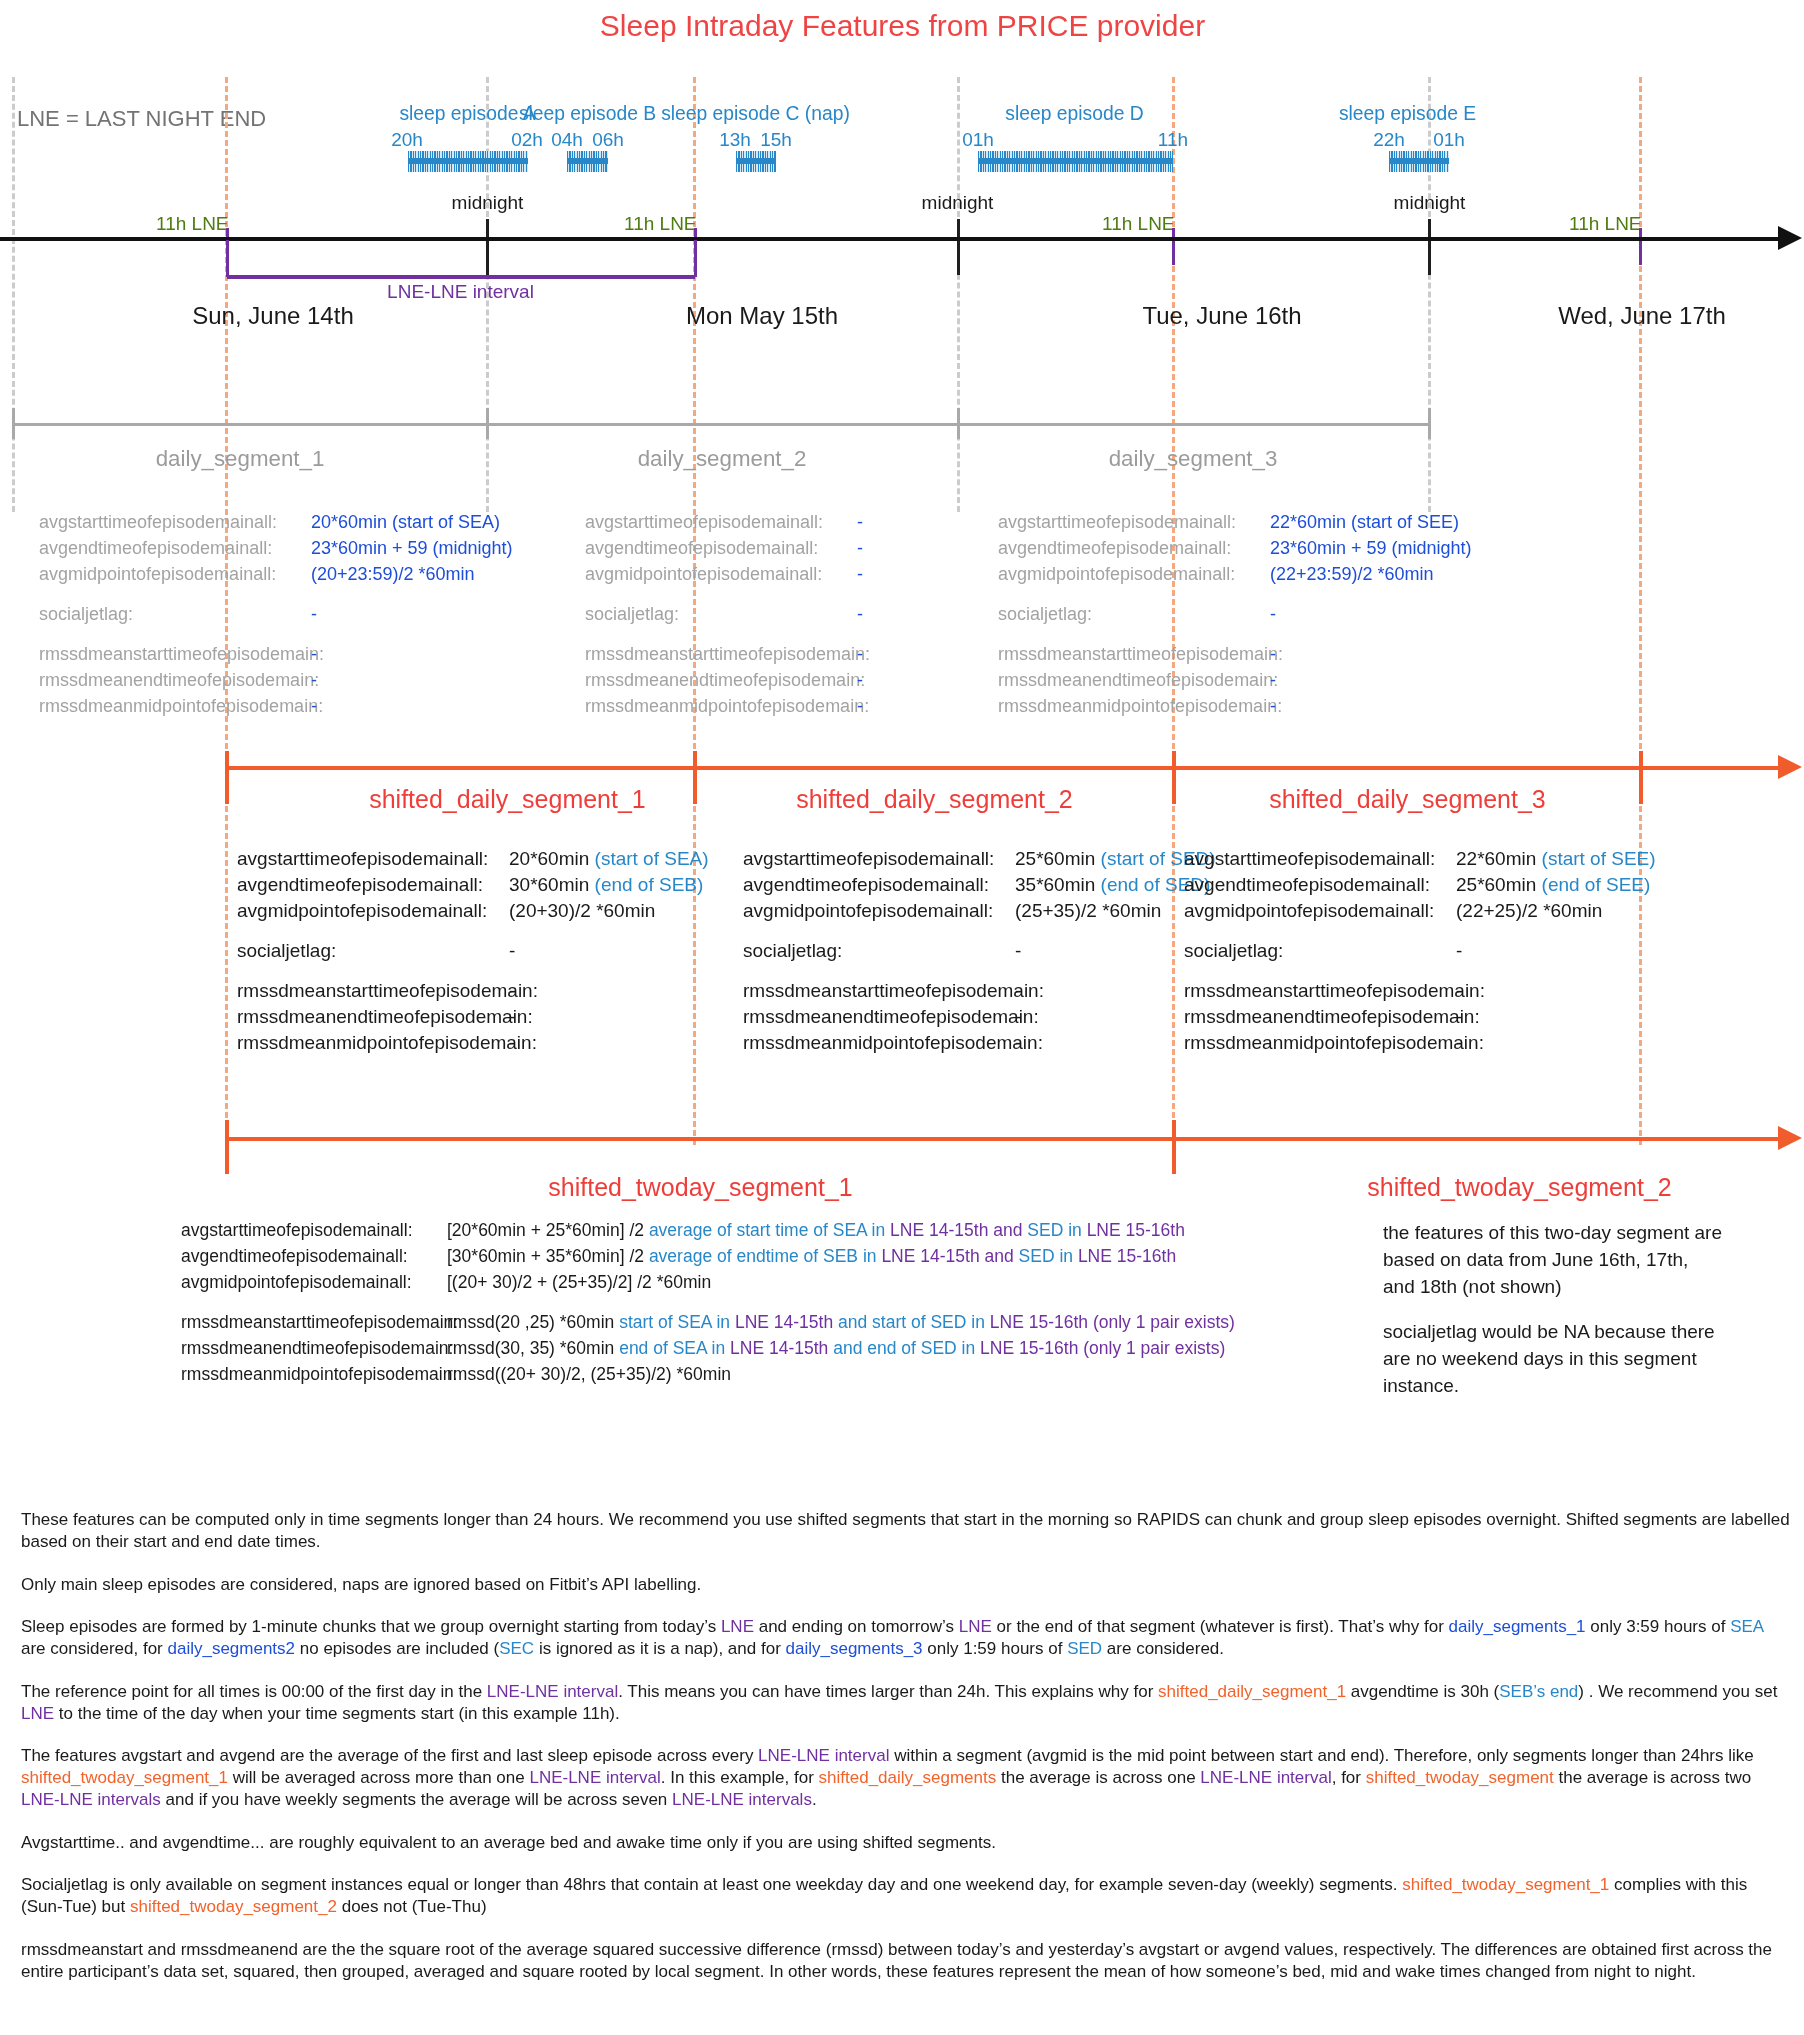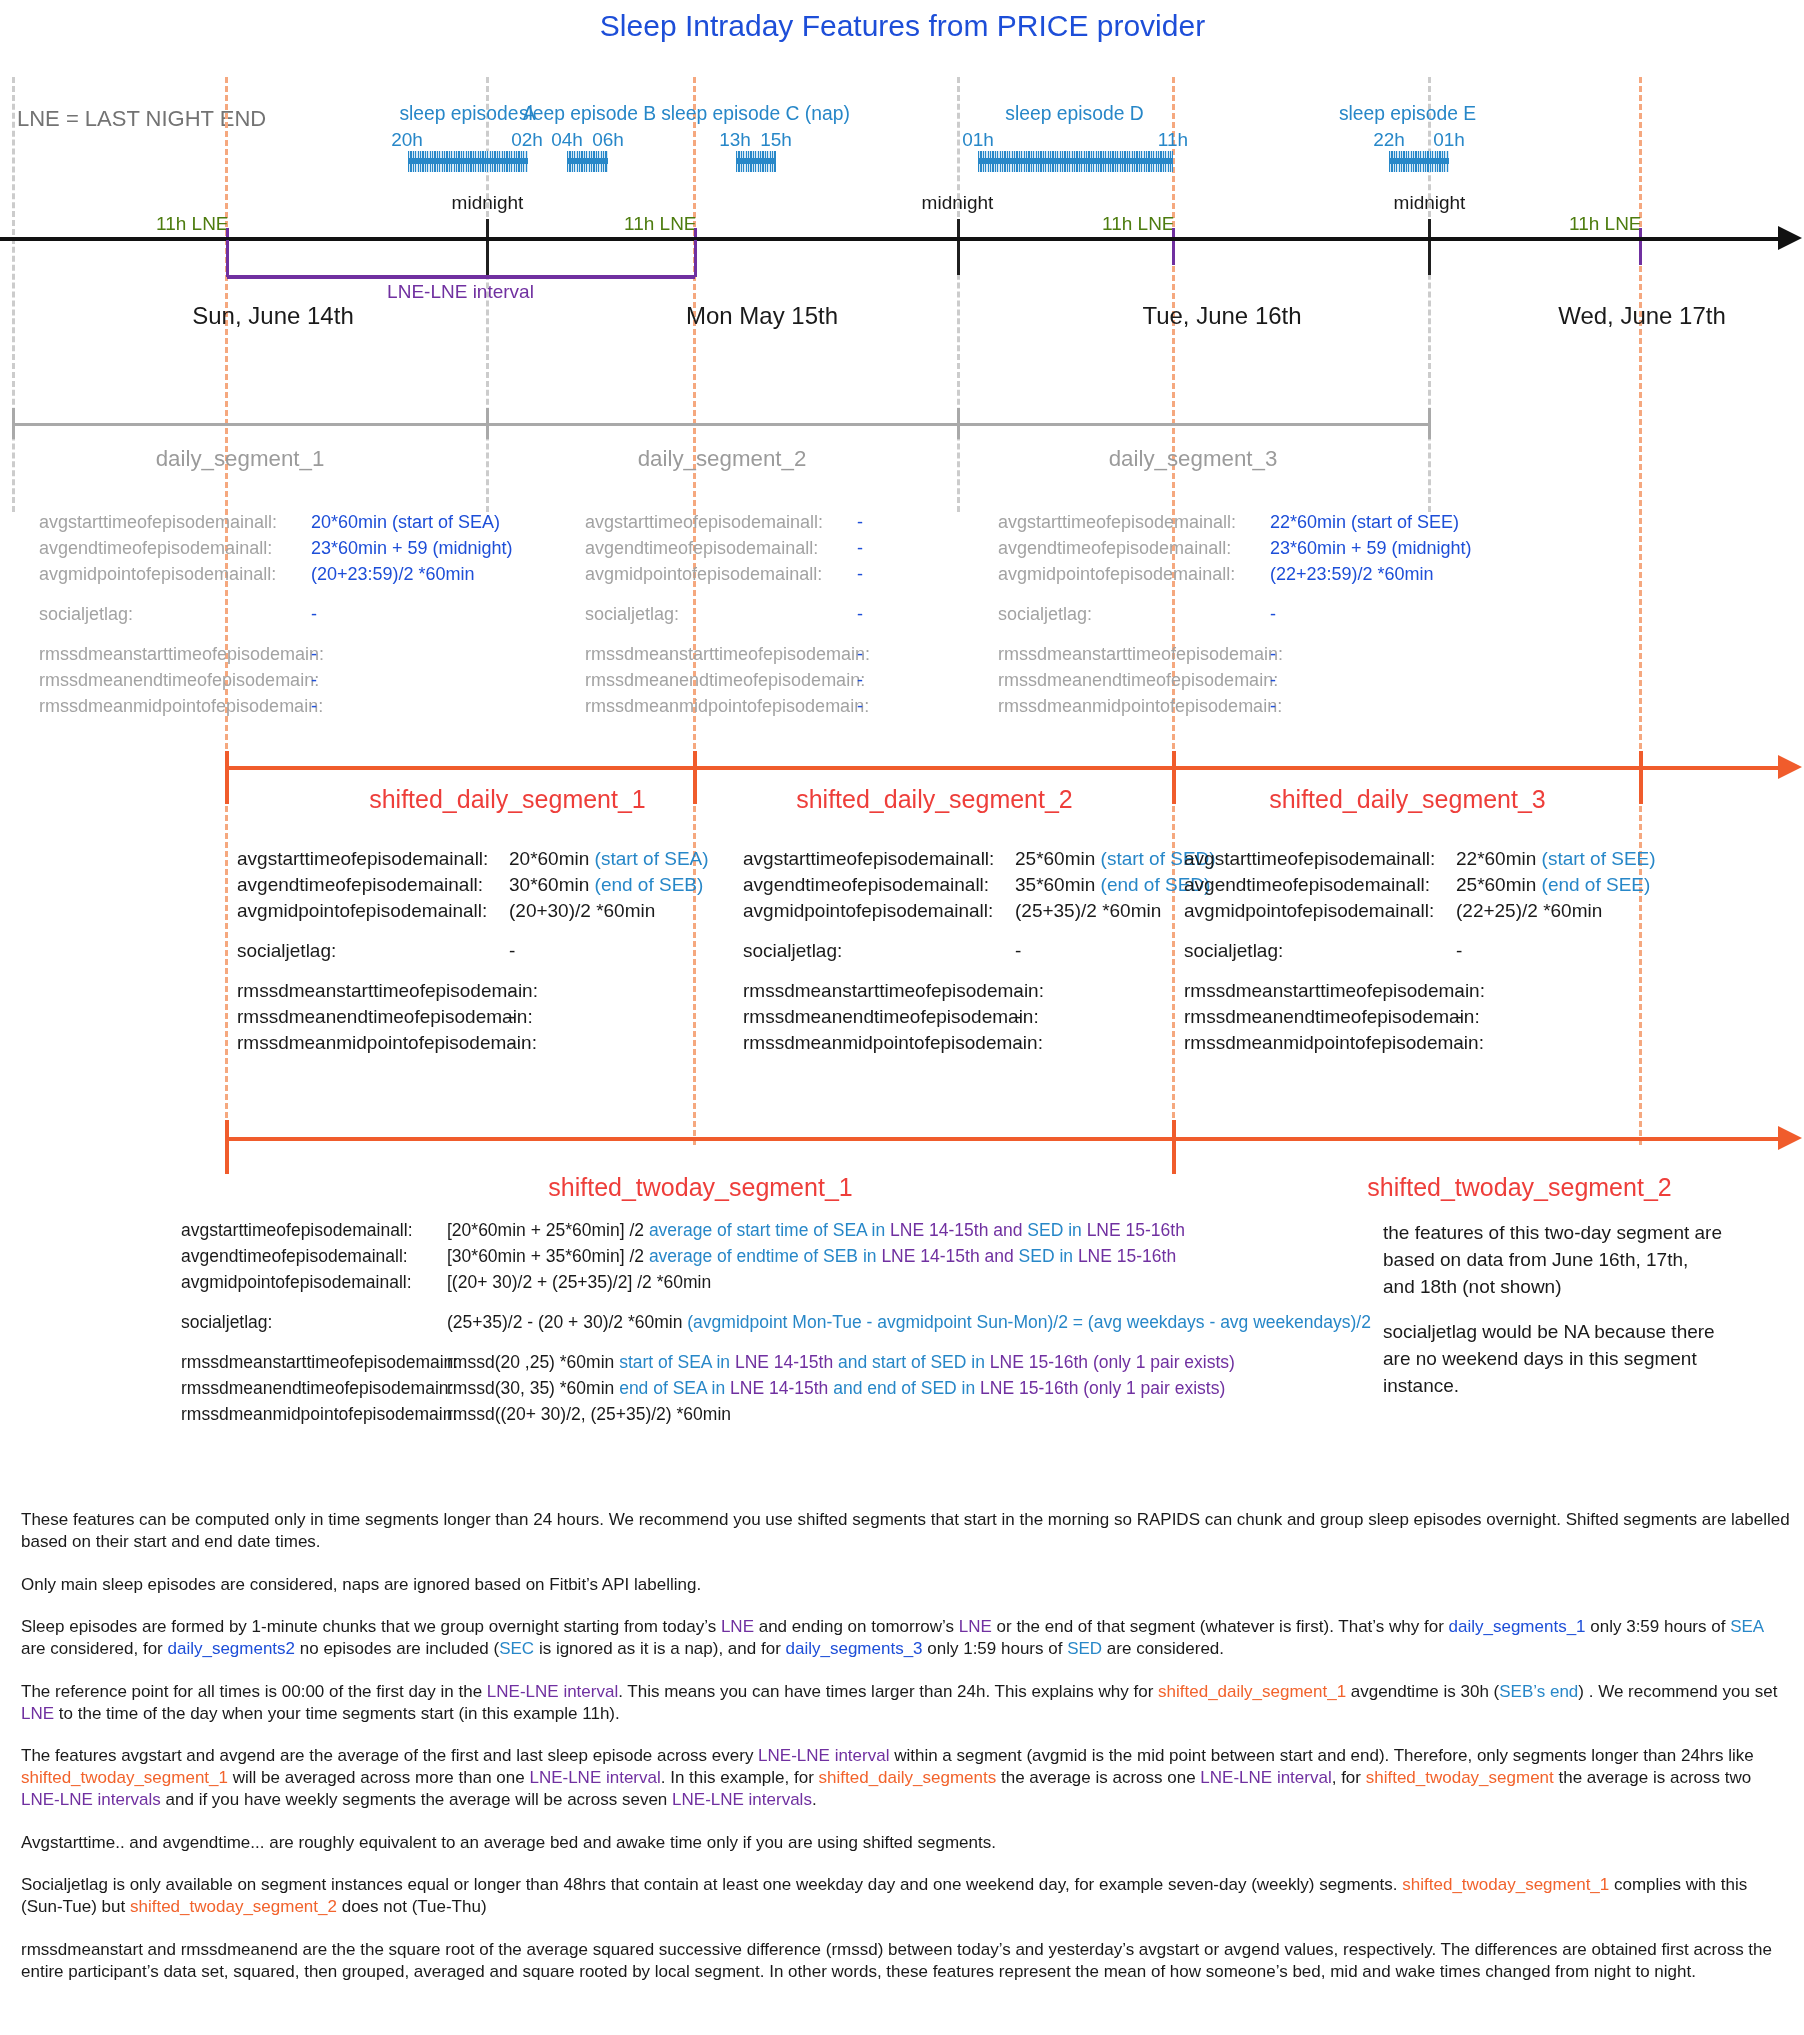--- a/index.html
+++ b/index.html
@@ -1,19 +1,19 @@
 <!DOCTYPE html>
 <html style="font-size:9.7px"><head>
 <meta charset="utf-8">
 <style>
   html,body{margin:0;padding:0;background:#ffffff;}
   .page{position:relative;width:1805px;height:2035px;background:#ffffff;overflow:hidden;
         font-family:"Liberation Sans", sans-serif;color:#1a1a1a;}
   .abs{position:absolute;}
-  .title{left:0;right:0;top:8.5px;text-align:center;font-size:30px;color:#1d4ed8;}
+  .title{left:0;right:0;top:8.5px;text-align:center;font-size:30px;color:#ef4444;}
   .lne-def{left:17px;top:106px;font-size:22px;color:#737373;}
   
   .vdash{width:0;border-left:3px dashed #cccccc;top:77px;height:435px;}
   .vdash.orange{border-left:3.6px dashed #f5a87f;height:1068px;}
   .gd1{left:12px}.gd2{left:486px}.gd3{left:957px}.gd4{left:1428px}
   .od1{left:225px}.od2{left:693px}.od3{left:1172px}.od4{left:1639px}
   
   .ep-title{top:103px;font-size:19.3px;color:#2787c8;text-align:center;}
   .ep-time{top:129px;font-size:19px;color:#2787c8;text-align:center;width:54px;}
   .bar{top:151px;height:20.5px;background:repeating-linear-gradient(90deg,#2787c8 0 1.2px,#d4e8f6 1.2px 2.4px);}
@@ -234,21 +234,20 @@
   <div class="abs otick ot-b ob1"></div>
   <div class="abs otick ot-b ob2"></div>
 
   <div class="abs seg-title-red tw1">shifted_twoday_segment_1</div>
   <div class="abs seg-title-red tw2">shifted_twoday_segment_2</div>
 
   <div class="feat-col twoday tc1">
       <div class="feat-row"><span class="feat-label">avgstarttimeofepisodemainall:</span><span class="feat-value"><span class="k">[20*60min + 25*60min] /2 </span><span class="b">average of start time of SEA in </span><span class="p">LNE 14-15th and </span><span class="b">SED in </span><span class="p">LNE 15-16th</span></span></div>
       <div class="feat-row"><span class="feat-label">avgendtimeofepisodemainall:</span><span class="feat-value"><span class="k">[30*60min + 35*60min] /2 </span><span class="b">average of endtime of SEB in </span><span class="p">LNE 14-15th and </span><span class="b">SED in </span><span class="p">LNE 15-16th</span></span></div>
       <div class="feat-row"><span class="feat-label">avgmidpointofepisodemainall:</span><span class="feat-value"><span class="k">[(20+ 30)/2 + (25+35)/2] /2 *60min</span></span></div>
-      <div class="feat-row gap"><span class="feat-label">socialjetlag:</span><span class="feat-value"><span class="k">(25+35)/2 - (20 + 30)/2 *60min </span><span class="b">(avgmidpoint Mon-Tue -  avgmidpoint Sun-Mon)/2 = (avg weekdays - avg weekendays)/2</span></span></div>
       <div class="feat-row gap"><span class="feat-label">rmssdmeanstarttimeofepisodemain:</span><span class="feat-value"><span class="k">rmssd(20 ,25) *60min </span><span class="b">start of SEA in </span><span class="p">LNE 14-15th </span><span class="b">and start of SED in </span><span class="p">LNE 15-16th (only 1 pair exists)</span></span></div>
       <div class="feat-row"><span class="feat-label">rmssdmeanendtimeofepisodemain:</span><span class="feat-value"><span class="k">rmssd(30, 35) *60min </span><span class="b">end of SEA in </span><span class="p">LNE 14-15th </span><span class="b">and end of SED in </span><span class="p">LNE 15-16th (only 1 pair exists)</span></span></div>
       <div class="feat-row"><span class="feat-label">rmssdmeanmidpointofepisodemain:</span><span class="feat-value"><span class="k">rmssd((20+ 30)/2, (25+35)/2) *60min</span></span></div>
     </div>
 
   <div class="abs note note1">
       <div>the features of this two-day segment are</div>
       <div>based on data from June 16th, 17th,</div>
       <div>and 18th (not shown)</div>
     </div>

